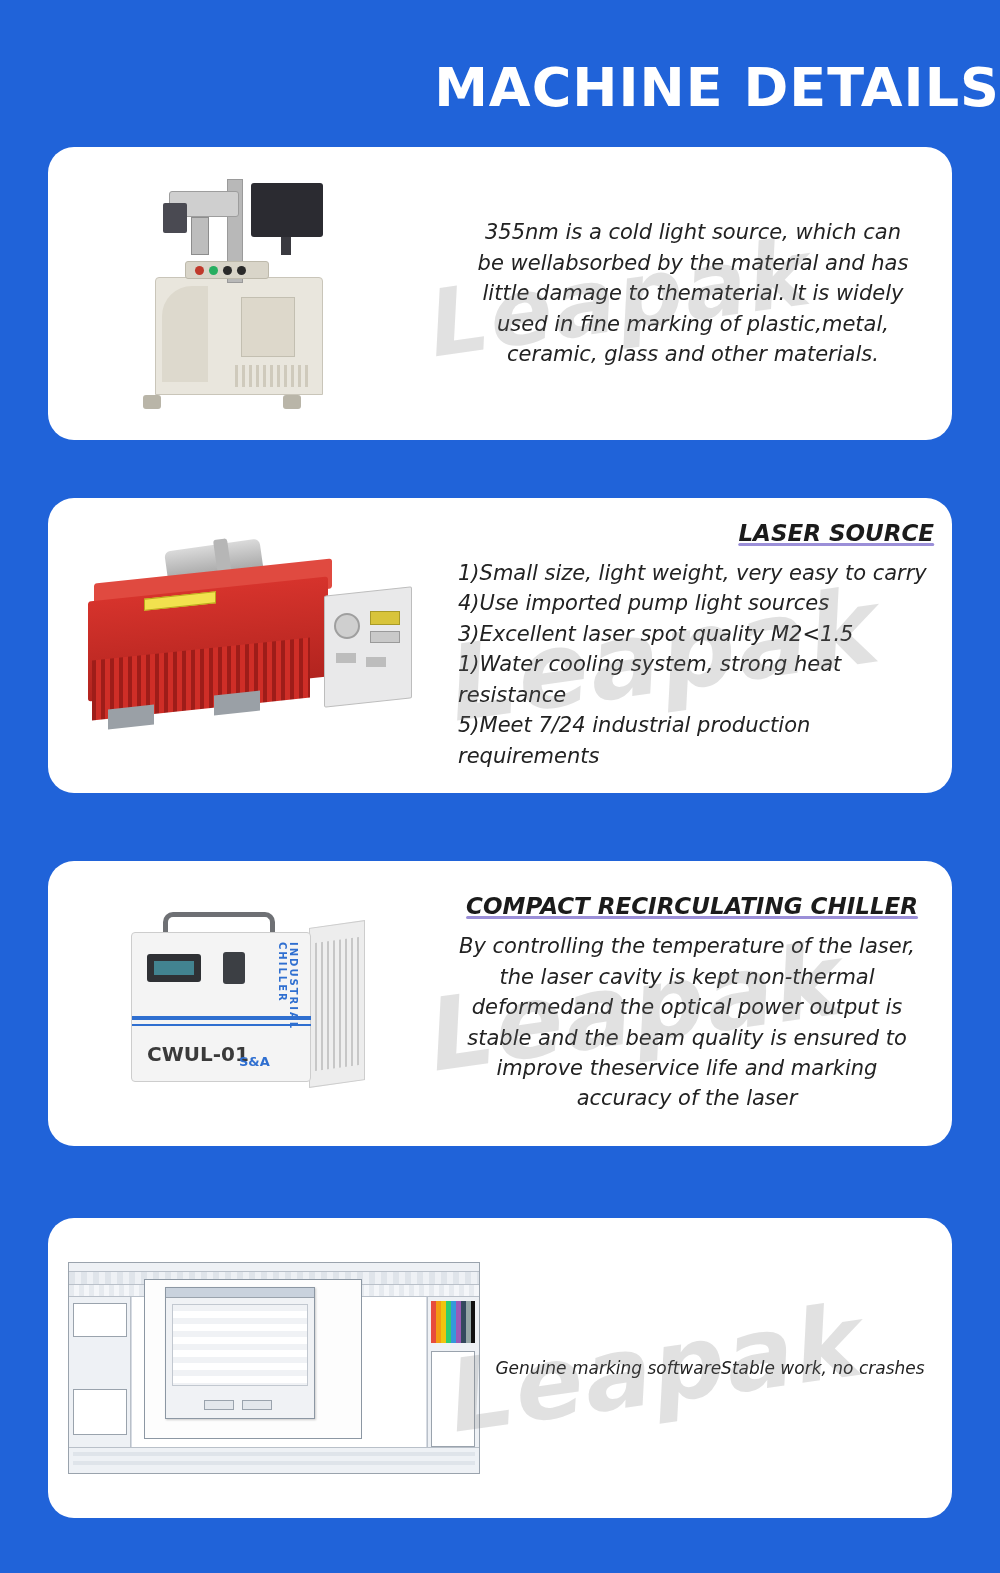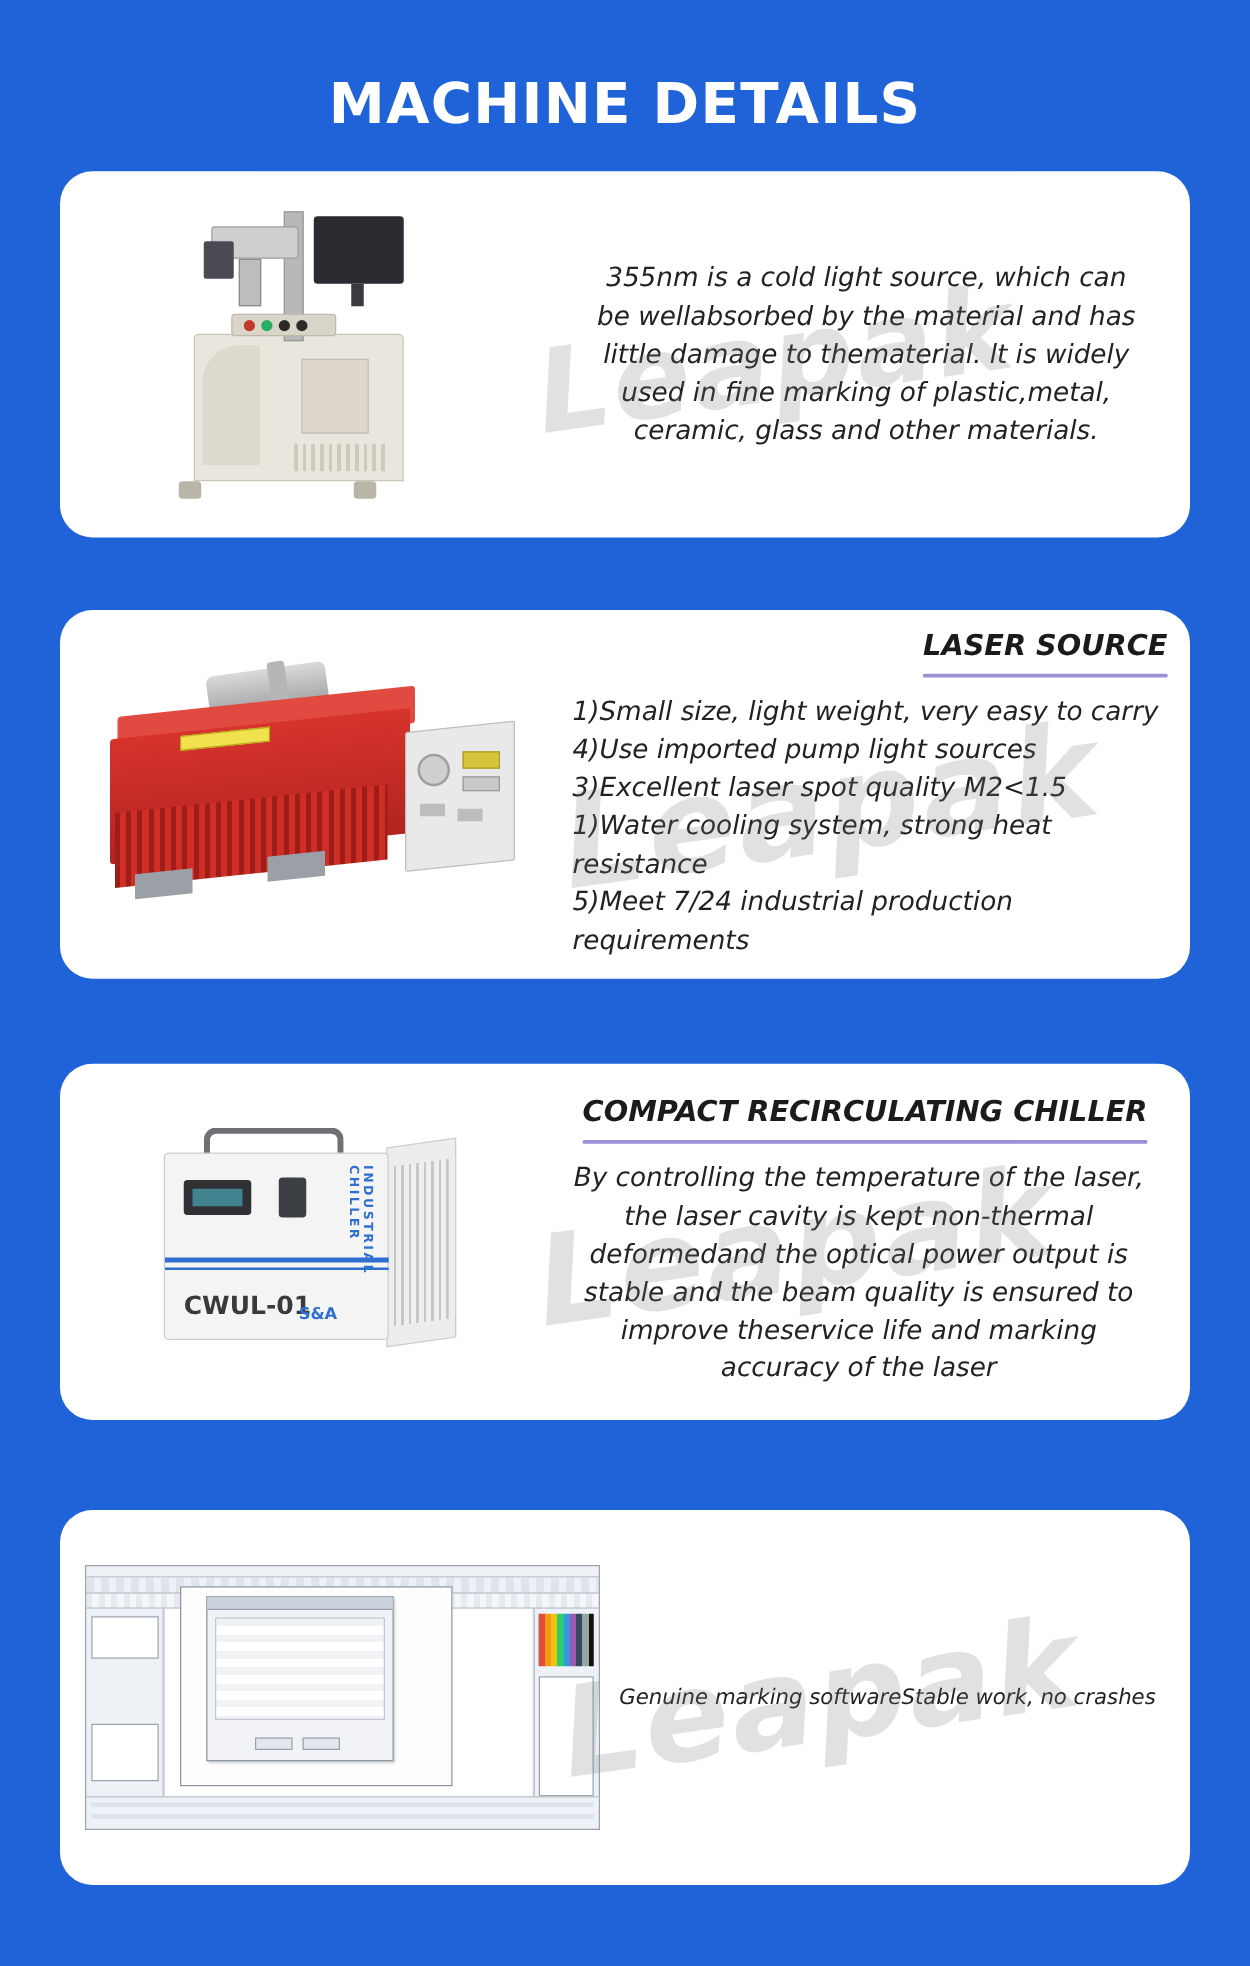--- a/index.html
+++ b/index.html
@@ -11,23 +11,23 @@
     overflow: hidden;
   }
   .page {
     position: relative;
     width: 1000px;
     height: 1573px;
     background: #2063d9;
     padding: 0;
   }
   .page-title {
-    text-align: center;
+    text-align: right;
     color: #ffffff;
-    font-size: 45px;
+    font-size: 54px;
     font-weight: bold;
     letter-spacing: 1px;
     padding-top: 56px;
     padding-bottom: 10px;
   }
 
   .card {
     position: relative;
     background: #ffffff;
     border-radius: 26px;
@@ -64,21 +64,21 @@
   .text-col {
     flex: 1 1 auto;
     padding: 0 26px;
     font-style: italic;
   }
   .sec-title {
     text-align: center;
     font-size: 23px;
     color: #1b1b1b;
     font-weight: 600;
-    padding-bottom: 12px;
+    padding-bottom: 0;
     margin-bottom: 12px;
     position: relative;
     display: inline-block;
     left: 50%;
     transform: translateX(-50%);
   }
   .sec-title::after {
     content: "";
     position: absolute;
     left: 0; right: 0; bottom: 0;

